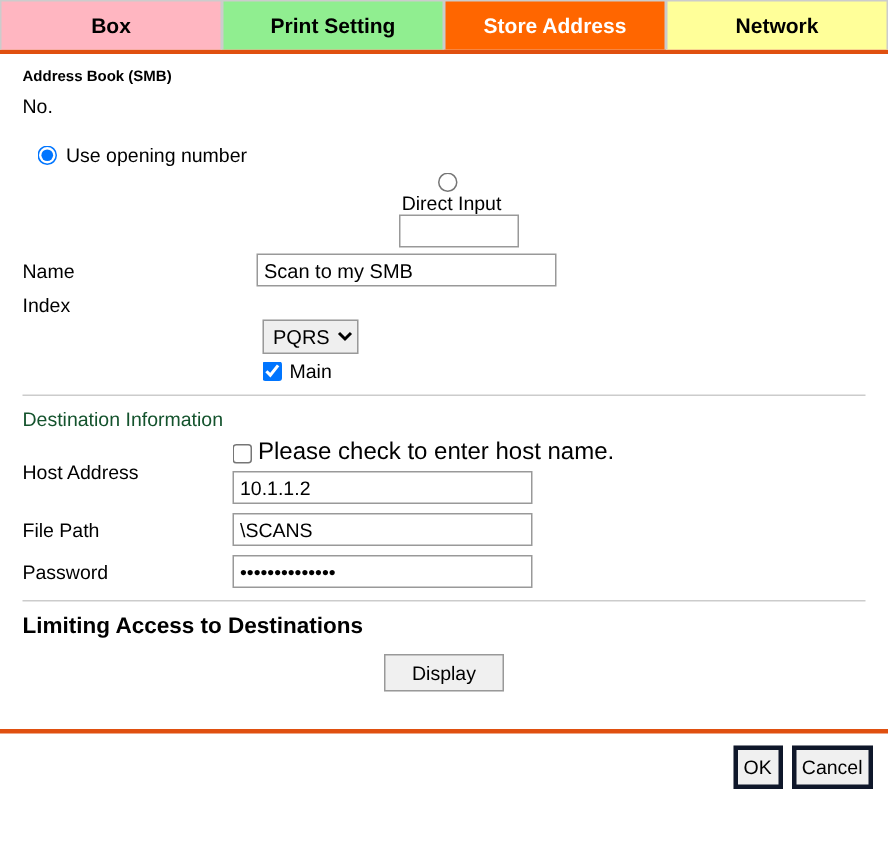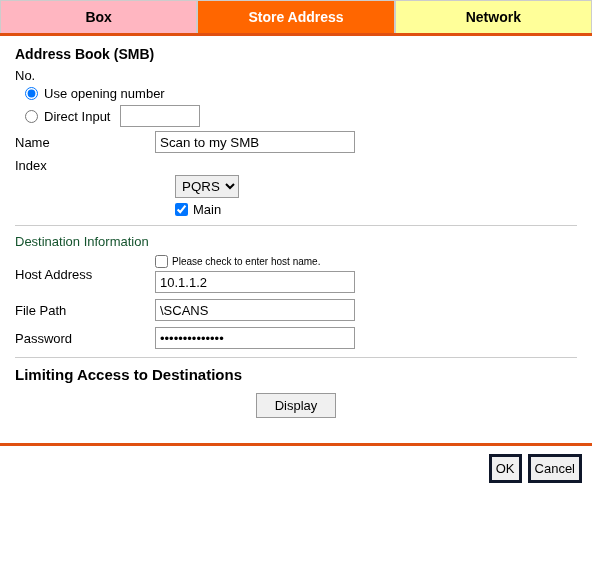--- a/index.html
+++ b/index.html
@@ -31,21 +31,21 @@
     .tab-store { background: #ff6600; color: #fff; }
     .tab-network { background: #ffff99; }
 
     
     .content {
       padding: 10px 15px;
     }
 
     .section-title {
       font-weight: bold;
-      font-size: 14px;
+      font-size: 10px;
       margin-bottom: 6px;
     }
 
     .radio-row {
       display: flex;
       align-items: center;
       margin-bottom: 4px;
     }
 
     .radio-row input[type="radio"] {
@@ -66,20 +66,21 @@
       margin-left: 10px;
       width: 80px;
       height: 22px;
       border: 1px solid #999;
     }
 
     .name-row {
       display: flex;
       align-items: center;
       margin-bottom: 5px;
+      gap: 16px;
     }
     .name-label { width: 140px; flex-shrink: 0; }
     .name-input {
       width: 200px;
       height: 22px;
       border: 1px solid #999;
       padding: 2px 4px;
     }
 
     .index-label { font-size: 13px; margin-bottom: 2px; }
@@ -132,21 +133,21 @@
       margin-bottom: 6px;
     }
 
     .dest-label {
       width: 140px;
       flex-shrink: 0;
       font-size: 13px;
     }
 
     .host-checkbox-text {
-      font-size: 10px;
+      font-size: 16px;
       margin-left: 4px;
     }
 
     .dest-input {
       width: 200px;
       height: 22px;
       border: 1px solid #999;
       padding: 2px 4px;
       font-size: 13px;
     }
@@ -198,45 +199,46 @@
     .ok-btn, .cancel-btn {
       padding: 4px 4px;
       border: 3px solid #0f172a;
       background: #f0f0f0;
       cursor: pointer;
       font-size: 13px;
     }
 
     .no-label {
       font-size: 13px;
-      margin-bottom: 3px;
+      margin-bottom: 18px;
       margin-left: 0;
     }
   </style>
 </head>
 <body>
 
 <div class="tab-bar">
   <div class="tab tab-box">Box</div>
+  <div class="tab tab-print">Print Setting</div>
   <div class="tab tab-store">Store Address</div>
   <div class="tab tab-network">Network</div>
 </div>
 
 <div class="content">
 
   <div class="section-title">Address Book (SMB)</div>
 
   <div class="no-label">No.</div>
 
   <div class="radio-row" style="margin-left:10px;">
     <input type="radio" name="input-method" checked="" style="">
     <span>Use opening number</span>
   </div>
 
-  <div class="direct-input-row" style="margin-left:10px;">
+  <div class="direct-input-row" style="margin-left:10px;flex-direction:column;">
     <input type="radio" name="input-method" style="">
     <span>Direct Input</span>
     <input type="text" class="direct-input-box" style="">
   </div>
 
   <div class="name-row">
     <div class="name-label">Name</div>
     <input type="text" class="name-input" value="Scan to my SMB" style="">
   </div>
 

